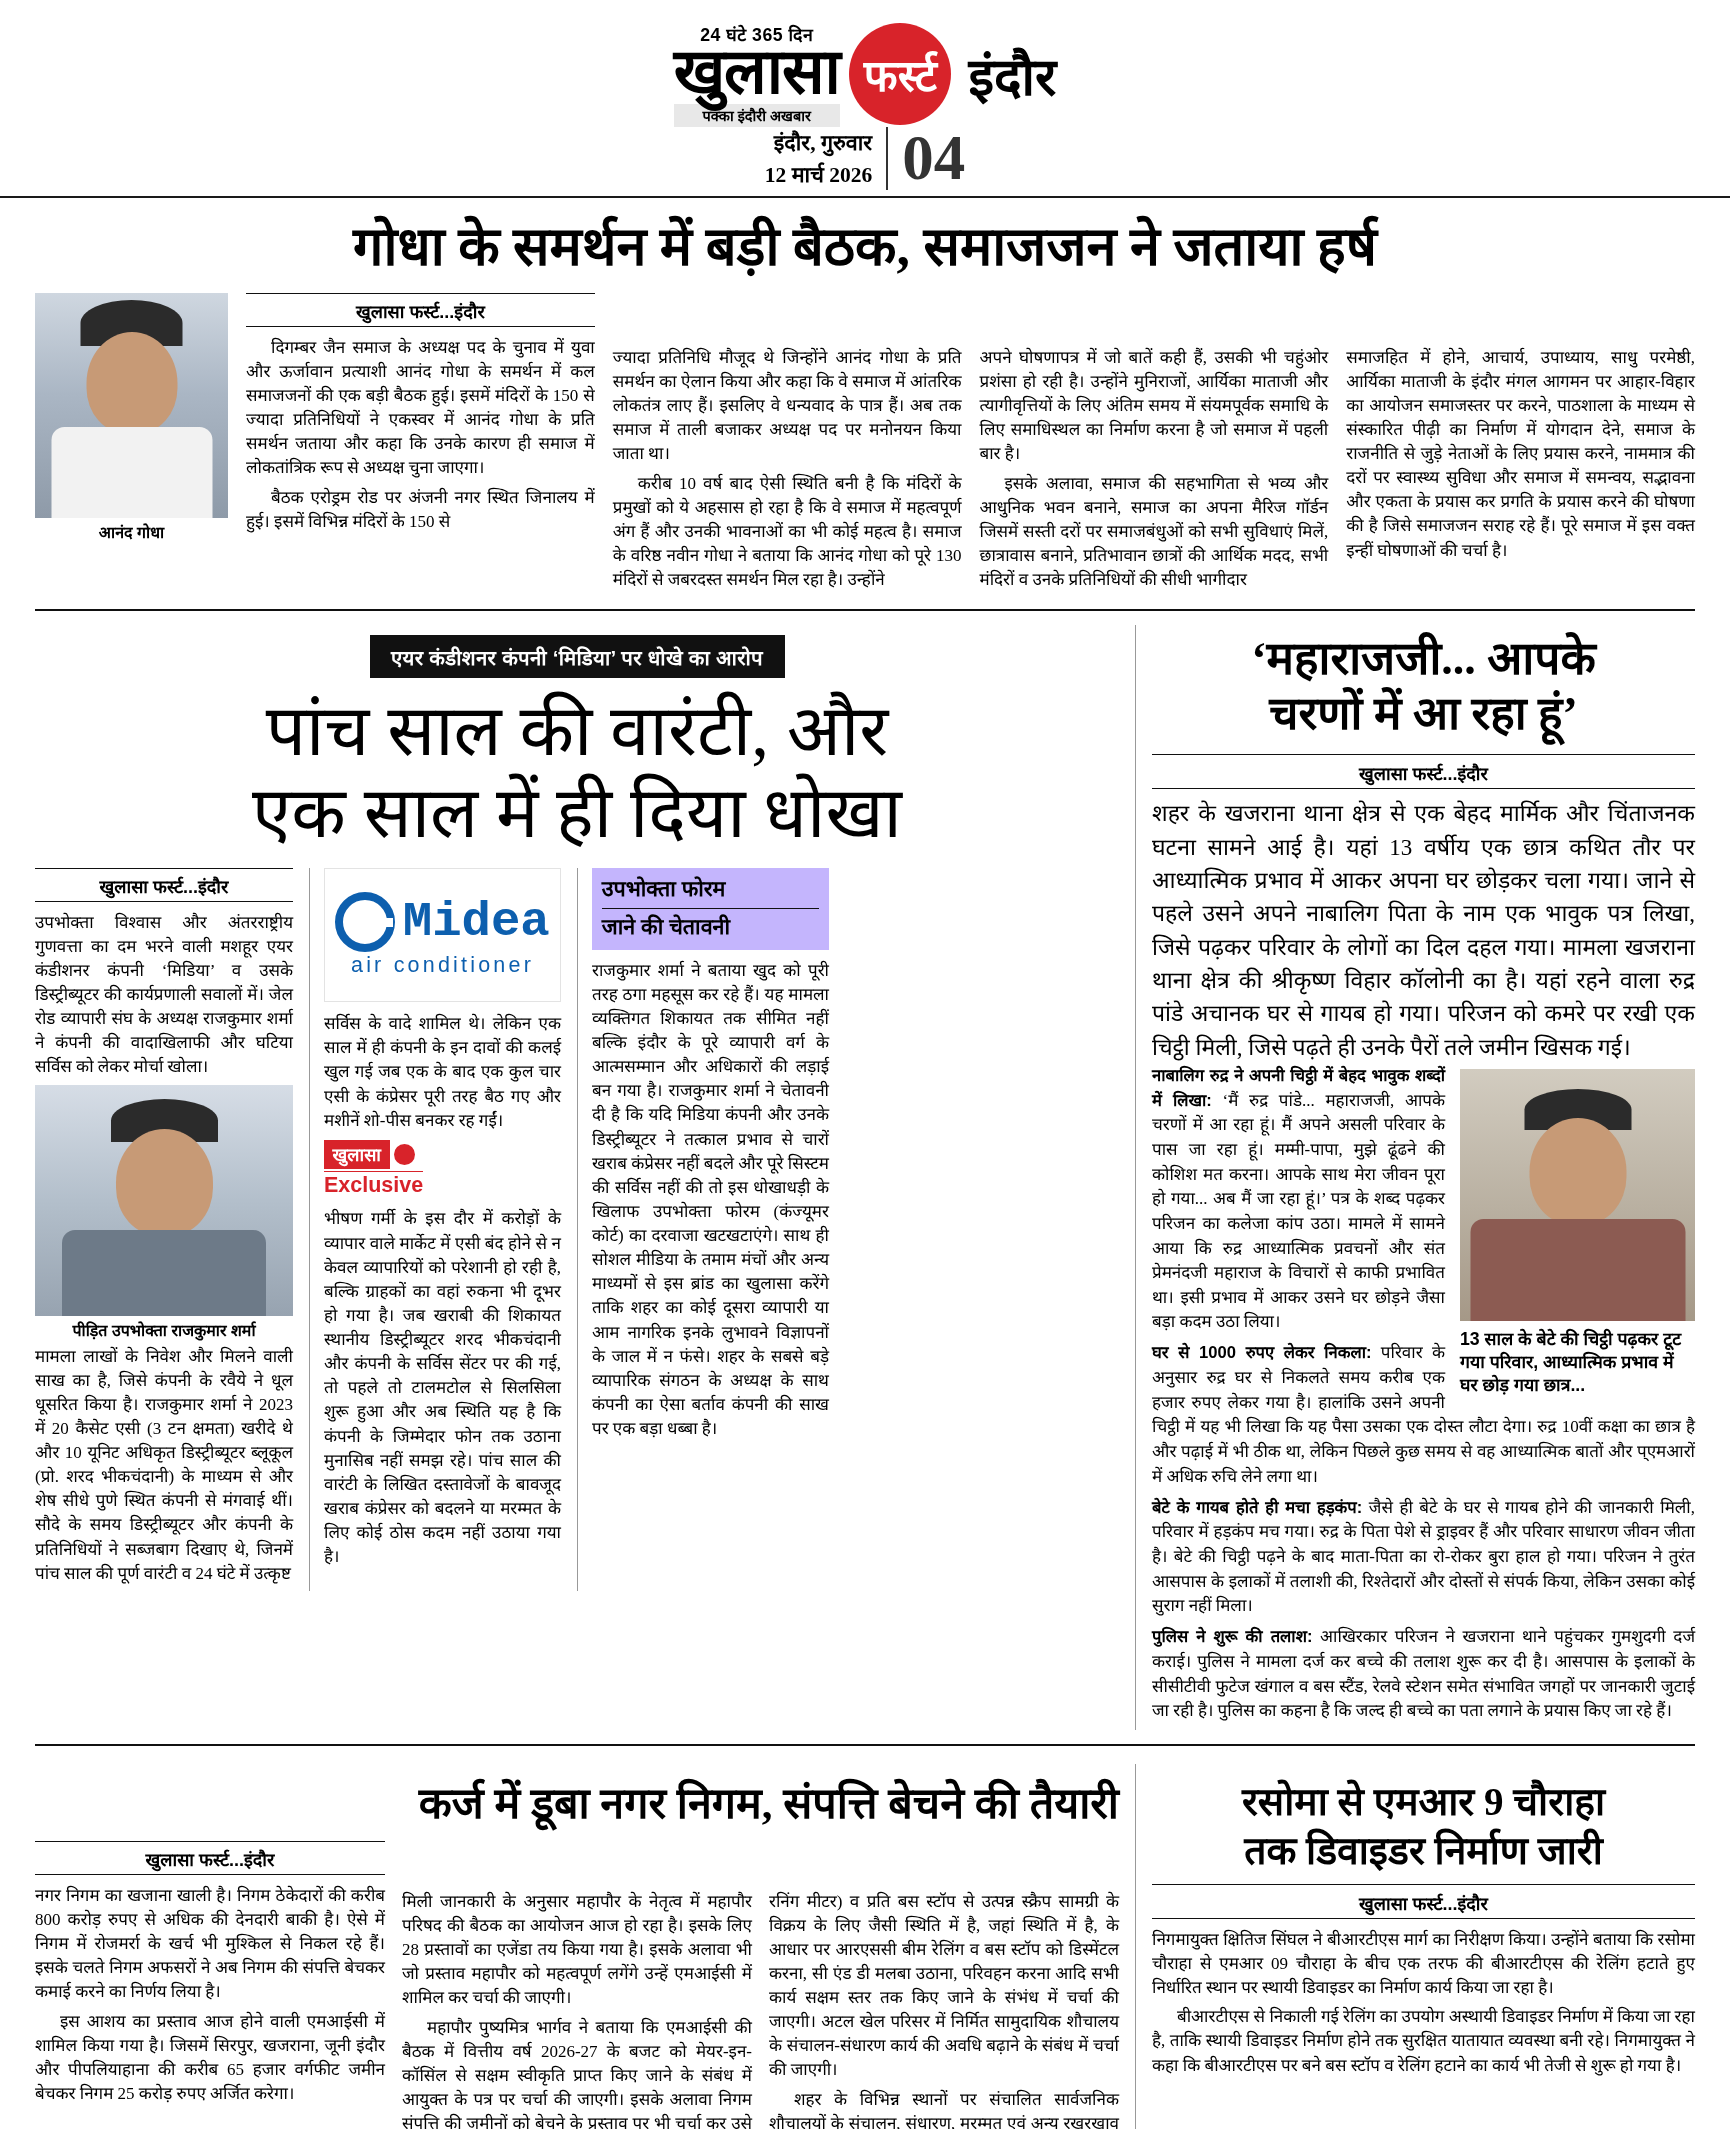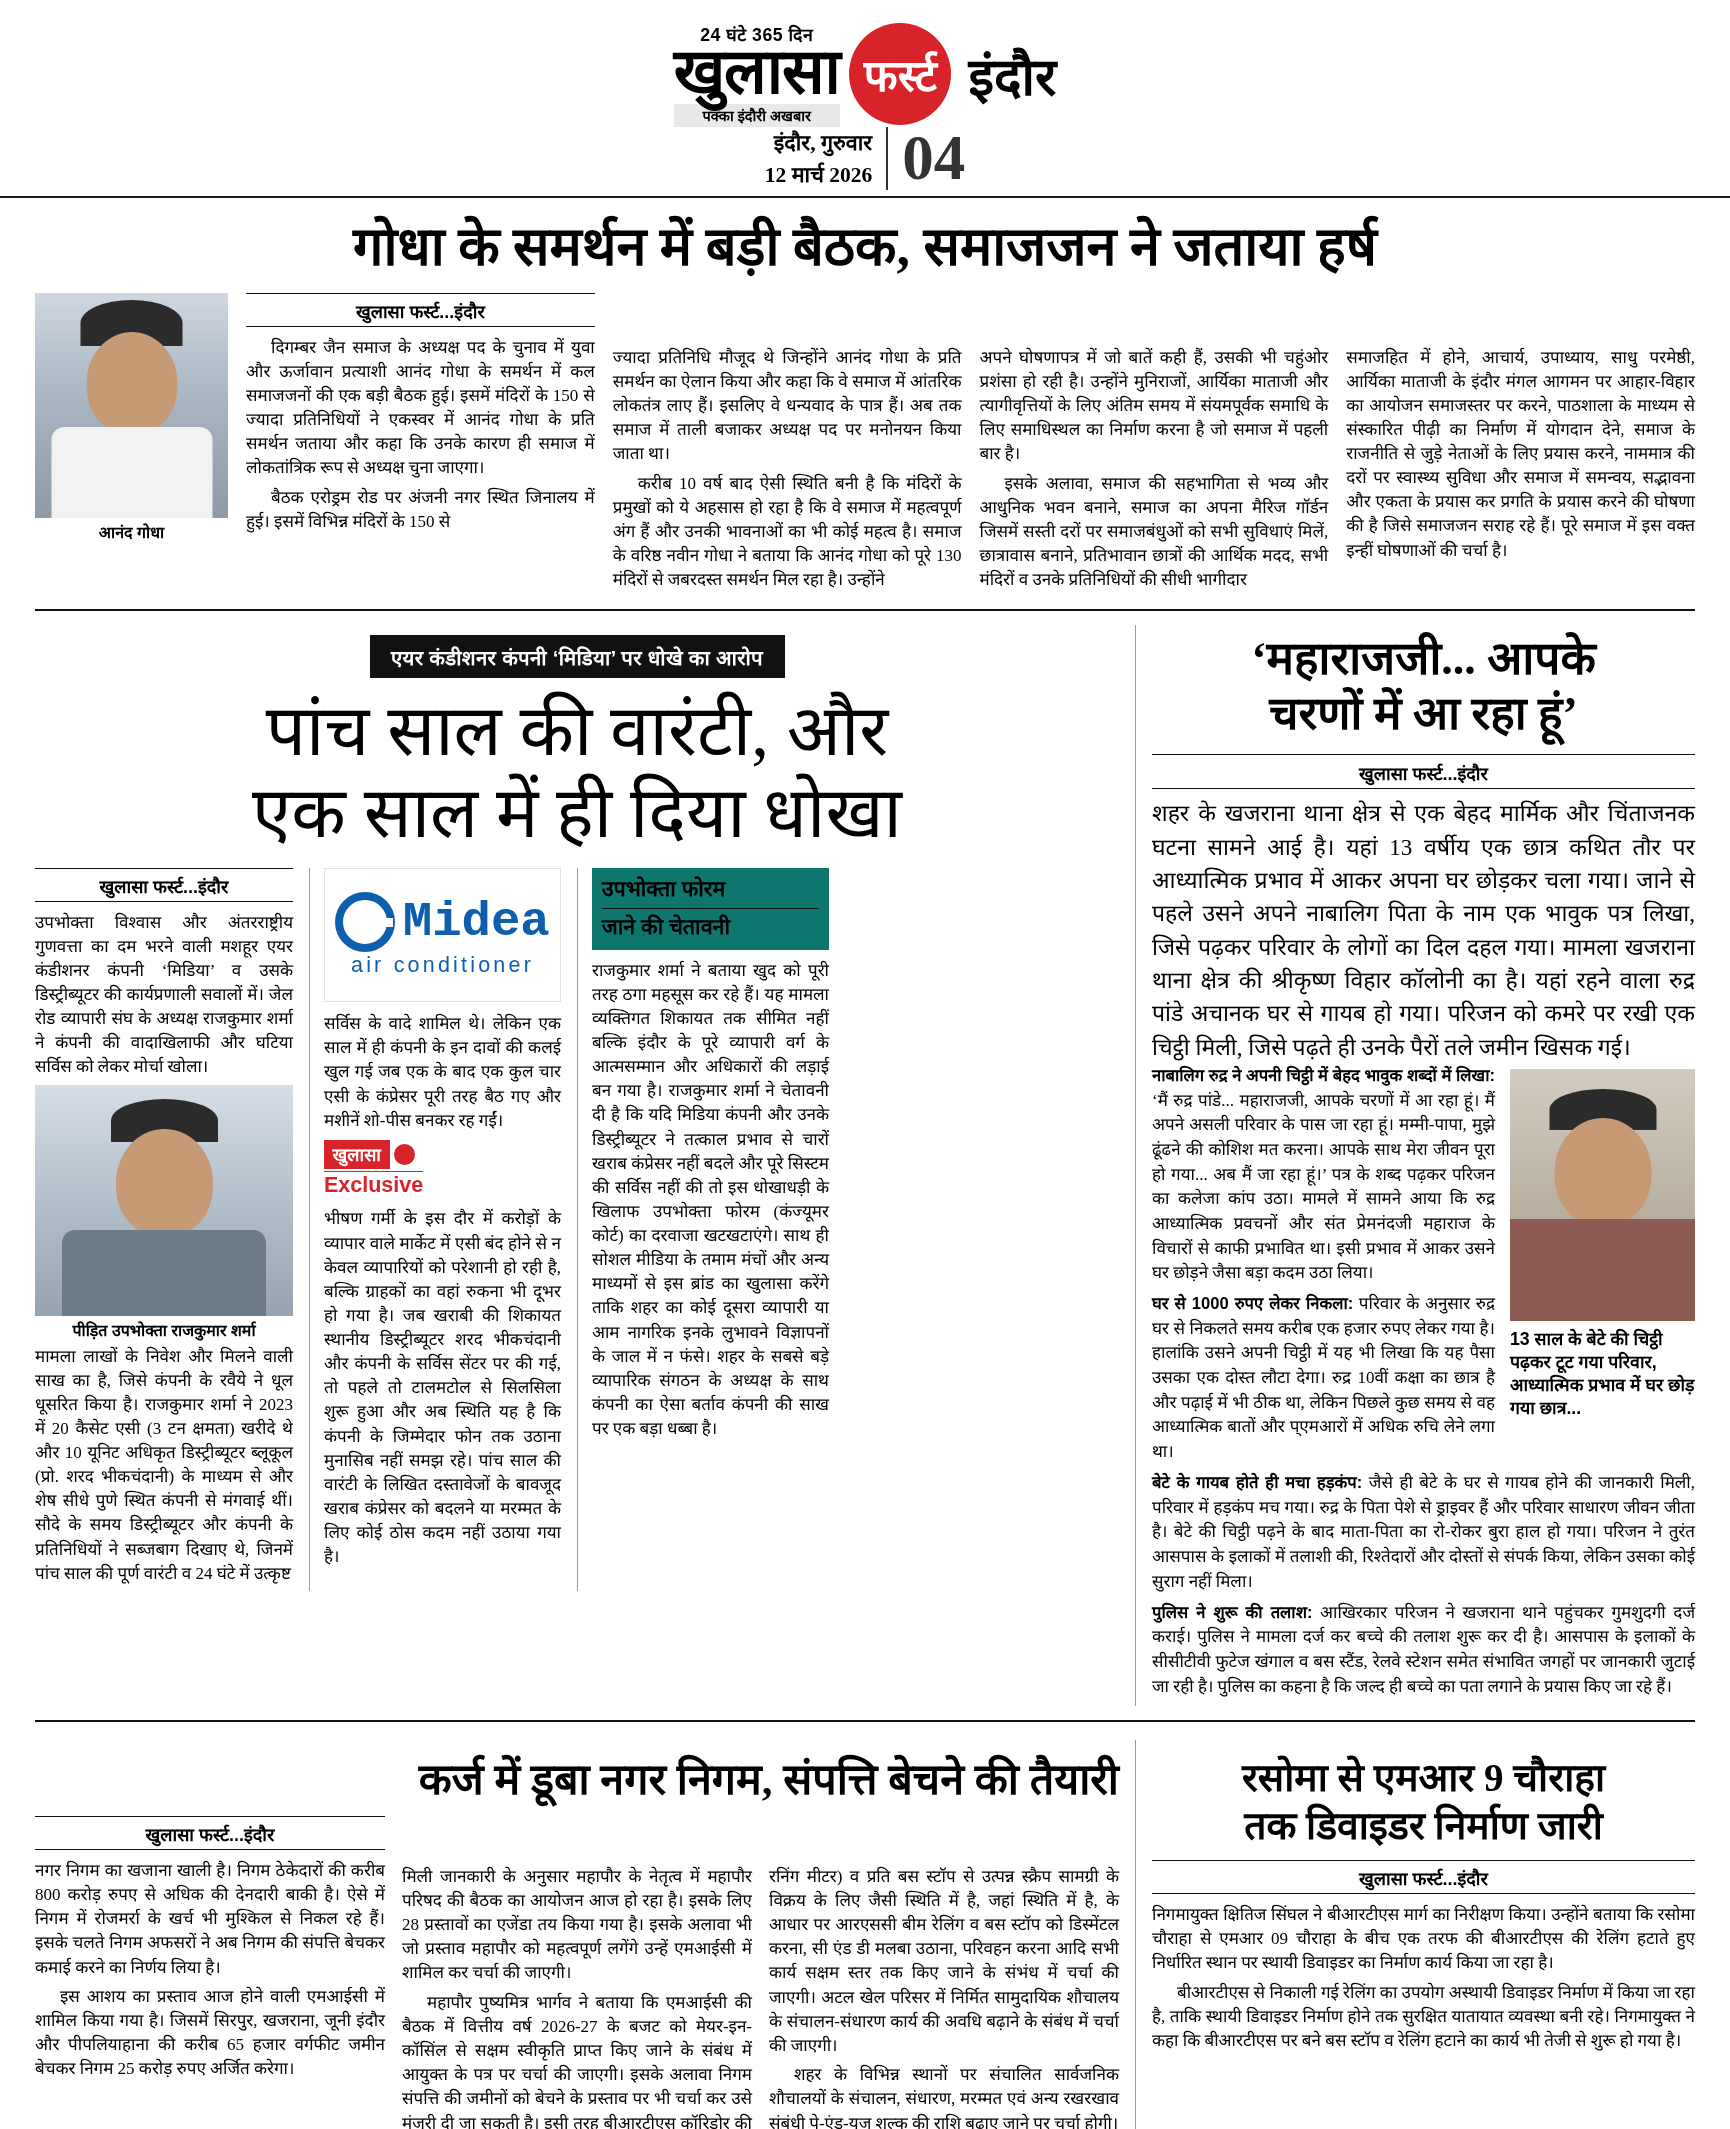--- a/index.html
+++ b/index.html
@@ -150,35 +150,35 @@
     font-family:"Liberation Sans", sans-serif; font-size:18px; padding:2.1px 8.6px;
   }
   .excl-dot { width:21.5px; height:21.5px; background:#d8232a; border-radius:50%; }
   .excl-word {
     font-family:"Liberation Sans", sans-serif; font-weight:bold;
     font-size:21.5px; color:#d8232a; border-top:1.6px solid #d8232a; margin-top:2.1px;
     display:inline-block; padding-top:1.1px;
   }
 
   
-  .yellowbox { background:#0f766e; padding:6.4px 9.7px; margin-bottom:8.6px; }
+  .yellowbox { background:#c4b5fd; padding:6.4px 9.7px; margin-bottom:8.6px; }
   .yellowbox div {
     font-family:"Liberation Sans", sans-serif; font-weight:bold;
     font-size:21.5px; line-height:1.45; border-bottom:1.6px solid #111;
     padding-bottom:3.2px; margin-bottom:3.2px;
   }
   .yellowbox div:last-child { border-bottom:none; margin-bottom:0; padding-bottom:0; }
 
   
   .quote-head {
     font-size:46px; font-weight:bold; text-align:center; line-height:1.2;
     padding:5.4px 0 13px 0;
   }
   .sub-lead { font-size:23px; line-height:1.45; text-align:justify; }
-  .boy-wrap { float:right; width:185px; margin:5.4px 0 7.5px 15px; }
+  .boy-wrap { float:right; width:235px; margin:5.4px 0 7.5px 15px; }
   .boy-cap {
     font-family:"Liberation Sans", sans-serif; font-weight:bold;
     font-size:17.7px; line-height:1.3; padding-top:6.4px;
   }
   .inline-lead {
     font-family:"Liberation Sans", sans-serif; font-weight:bold;
     font-size:16.6px;
   }
   .p-mix { font-size:17px; line-height:1.45; text-align:justify; margin:0 0 6.4px 0; }
 

